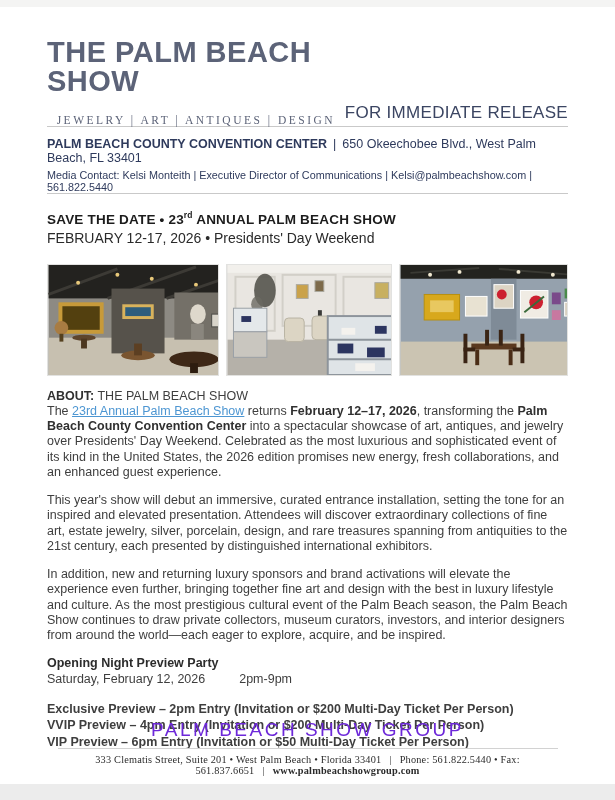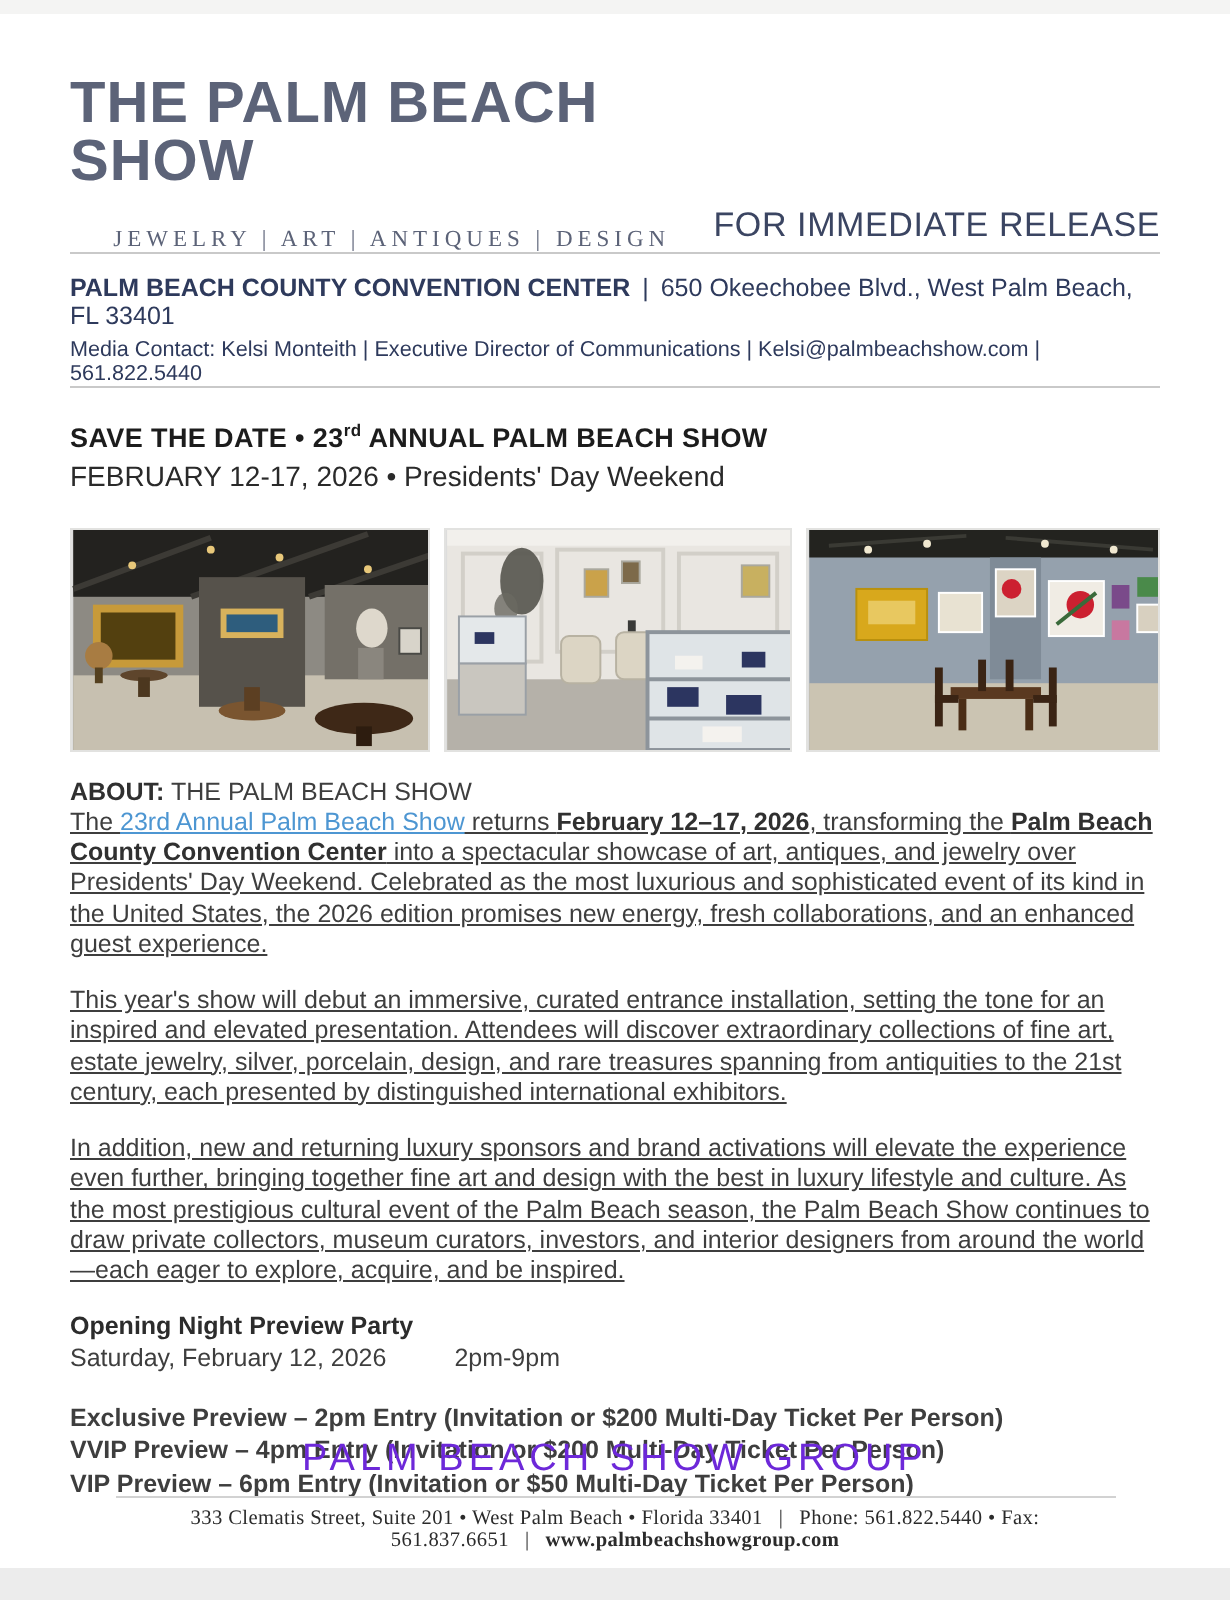--- a/index.html
+++ b/index.html
@@ -8,21 +8,21 @@
     width:615px; height:800px;
     background:#ffffff;
     font-family:"Liberation Sans", sans-serif;
     position:relative;
     overflow:hidden;
     color:#3d3d3d;
   }
   .edge-top { position:absolute; top:0; left:0; right:0; height:7px; background:#f4f4f3; }
   .edge-bottom { position:absolute; bottom:0; left:0; right:0; height:16px; background:#ececec; }
 
-  .page { padding:0 35px; }
+  .page { padding:0 47px; }
 
   
   .header { display:flex; justify-content:space-between; align-items:flex-end; padding-top:38px; }
   .logo-block { display:inline-block; }
   .logo-title {
     font-size:29px; font-weight:bold; color:#5c6378;
     letter-spacing:0.5px; line-height:1;
   }
   .logo-tagline {
     font-family:"Liberation Serif", serif;
@@ -50,21 +50,21 @@
   .sd-sup { font-size:8.5px; vertical-align:super; }
   .sd-line2 { font-size:14px; margin-top:3px; color:#2a2a2a; }
 
   
   .photos { display:flex; gap:7px; margin-top:18px; height:112px; }
   .photo { border:1px solid #e2e2e0; background:#ddd; overflow:hidden; }
   .photo svg { display:block; }
 
   
   .about { margin-top:13px; font-size:12.5px; line-height:1.22; color:#3e3e3e; }
-  .para { margin:0 0 13px 0;text-decoration:underline; }
+  .para { margin:0 0 13px 0; }
   .b { font-weight:bold; color:#303030; }
   a.doc-link { color:#4d96d2; text-decoration:underline; }
   .preview-head { font-weight:bold; color:#2c2c2c; }
   .preview-time { margin-left:34px;margin-top:20px; }
   .tickets { margin-top:14px;font-weight:bold; }
   .ticket-line { line-height:1.32; }
 
   
   .footer { position:absolute; left:0; right:0; bottom:24px; text-align:center; }
   .group-name {

